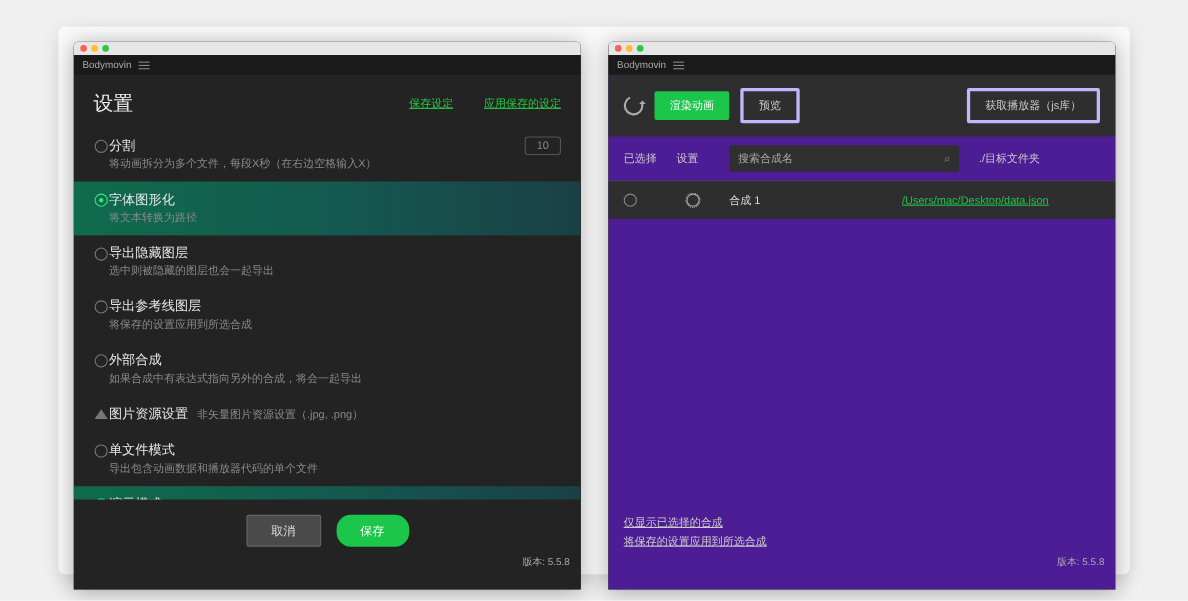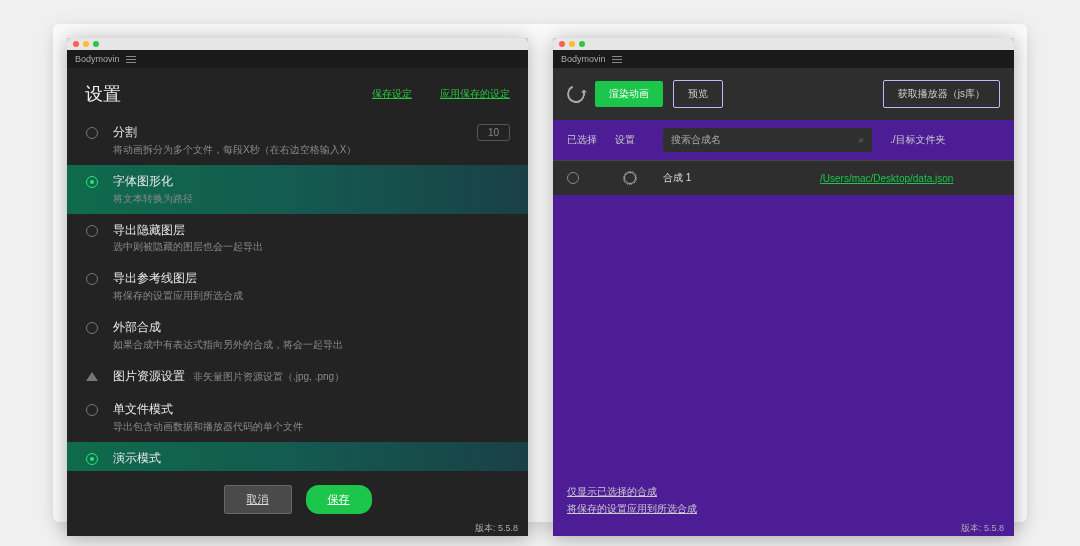--- a/index.html
+++ b/index.html
@@ -14,46 +14,46 @@
   .titlebar { height:18px; background:#1a1a1a; display:flex; align-items:center; padding:0 8px; gap:6px; color:#aaa; font-size:9px;}
   .hamburger { display:inline-block; width:10px; line-height:0;}
   .hamburger span{display:block;height:1px;background:#888;margin:2px 0;}
   .body { flex:1; background:#232323; display:flex; flex-direction:column; overflow:hidden;}
   
   .hdr { display:flex; justify-content:space-between; align-items:center; padding:14px 18px 10px;}
   .hdr h1{ color:#eee; font-size:18px; font-weight:400;}
   .hdr .links{ font-size:10px; color:#27c840; display:flex; gap:28px;margin-left:16px;}
   .hdr .links span { text-decoration:underline; cursor:pointer;}
   .list { flex:1; overflow:hidden;}
-  .row { display:flex; align-items:flex-start; padding:8px 18px; gap:14px; }
+  .row { display:flex; align-items:flex-start; padding:8px 18px; }
   .row.sel { background:linear-gradient(90deg,#0f6b4b,#145a50,#1a4046);}
   .bullet { width:14px; height:14px; margin-top:2px; flex-shrink:0; display:flex; align-items:center; justify-content:center;}
   .ring{width:12px;height:12px;border:1px solid #777;border-radius:50%;}
   .ring.on{border-color:#2ee57a; position:relative;}
   .ring.on::after{content:"";width:4px;height:4px;background:#2ee57a;border-radius:50%;position:absolute;left:3px;top:3px;}
   .tri{width:0;height:0;border-left:6px solid transparent;border-right:6px solid transparent;border-bottom:9px solid #777;}
   .row .txt{flex:1;}
   .row .ttl{color:#e8e8e8;font-size:12px;line-height:1.4;}
   .row .sub{color:#8a8a8a;font-size:10px;line-height:1.4;margin-top:2px;}
   .row .inline{color:#8a8a8a;font-size:10px;margin-left:8px;}
   .row .tail{display:flex;align-items:center;}
   .numbox{border:1px solid #555;color:#888;font-size:10px;padding:2px 10px;border-radius:3px;}
   .btnbar{padding:14px 0 6px;display:flex;justify-content:center;gap:14px;}
-  .btn{padding:6px 22px;font-size:11px;border-radius:2px;border:none;cursor:pointer;text-decoration:underline;}
+  .btn{padding:6px 22px;font-size:11px;border-radius:2px;border:none;cursor:pointer;}
   .btn.grey{background:#4a4a4a;color:#ddd;border:1px solid #666;}
   .btn.green{background:#1cc64b;color:#fff;border-radius:13px;}
-  .ver{color:#aaa;font-size:9px;text-align:right;padding:2px 10px 1px;}
+  .ver{color:#aaa;font-size:9px;text-align:right;padding:2px 10px 18px;}
   
   .w2 .body{background:#4c1d95;}
   .topbar{background:#2e2e2e;padding:12px 14px;display:flex;align-items:center;gap:10px;}
   .refresh{width:18px;height:18px;border:2px solid #aaa;border-radius:50%;border-top-color:transparent;transform:rotate(20deg);position:relative;cursor:pointer;}
   .refresh::after{content:"";position:absolute;right:-2px;top:-3px;border:3px solid transparent;border-right-color:#aaa;transform:rotate(70deg);}
   .tbtn{padding:6px 14px;font-size:10px;border-radius:2px;cursor:pointer;}
   .tbtn.green{background:#1cc64b;color:#fff;}
-  .tbtn.out{background:transparent;border:1px solid #c4b5fd;color:#ccc;}
+  .tbtn.out{background:transparent;border:3px solid #c4b5fd;color:#ccc;}
   .spacer{flex:1;}
   .headrow{display:flex;align-items:center;padding:8px 14px;gap:18px;color:#ccc;font-size:10px;border-bottom:1px solid #444;}
   .headrow .search{flex:1;background:#2f2f2f;border:none;padding:5px 8px;color:#aaa;font-size:10px;border-radius:2px;display:flex;justify-content:space-between;align-items:center;}
   .headrow .search .mag{color:#888;}
   .datarow{display:flex;align-items:center;padding:10px 14px;gap:18px;font-size:10px;background:#2e2e2e;}
   .datarow .c1{width:30px;}
   .datarow .c2{width:30px;display:flex;justify-content:center;}
   .datarow .c3{flex:1;color:#ddd;}
   .datarow .c4{color:#1cc64b;text-align:left;width:180px;text-decoration:underline;}
   .gear{width:12px;height:12px;border:1px solid #aaa;border-radius:50%;position:relative;}

